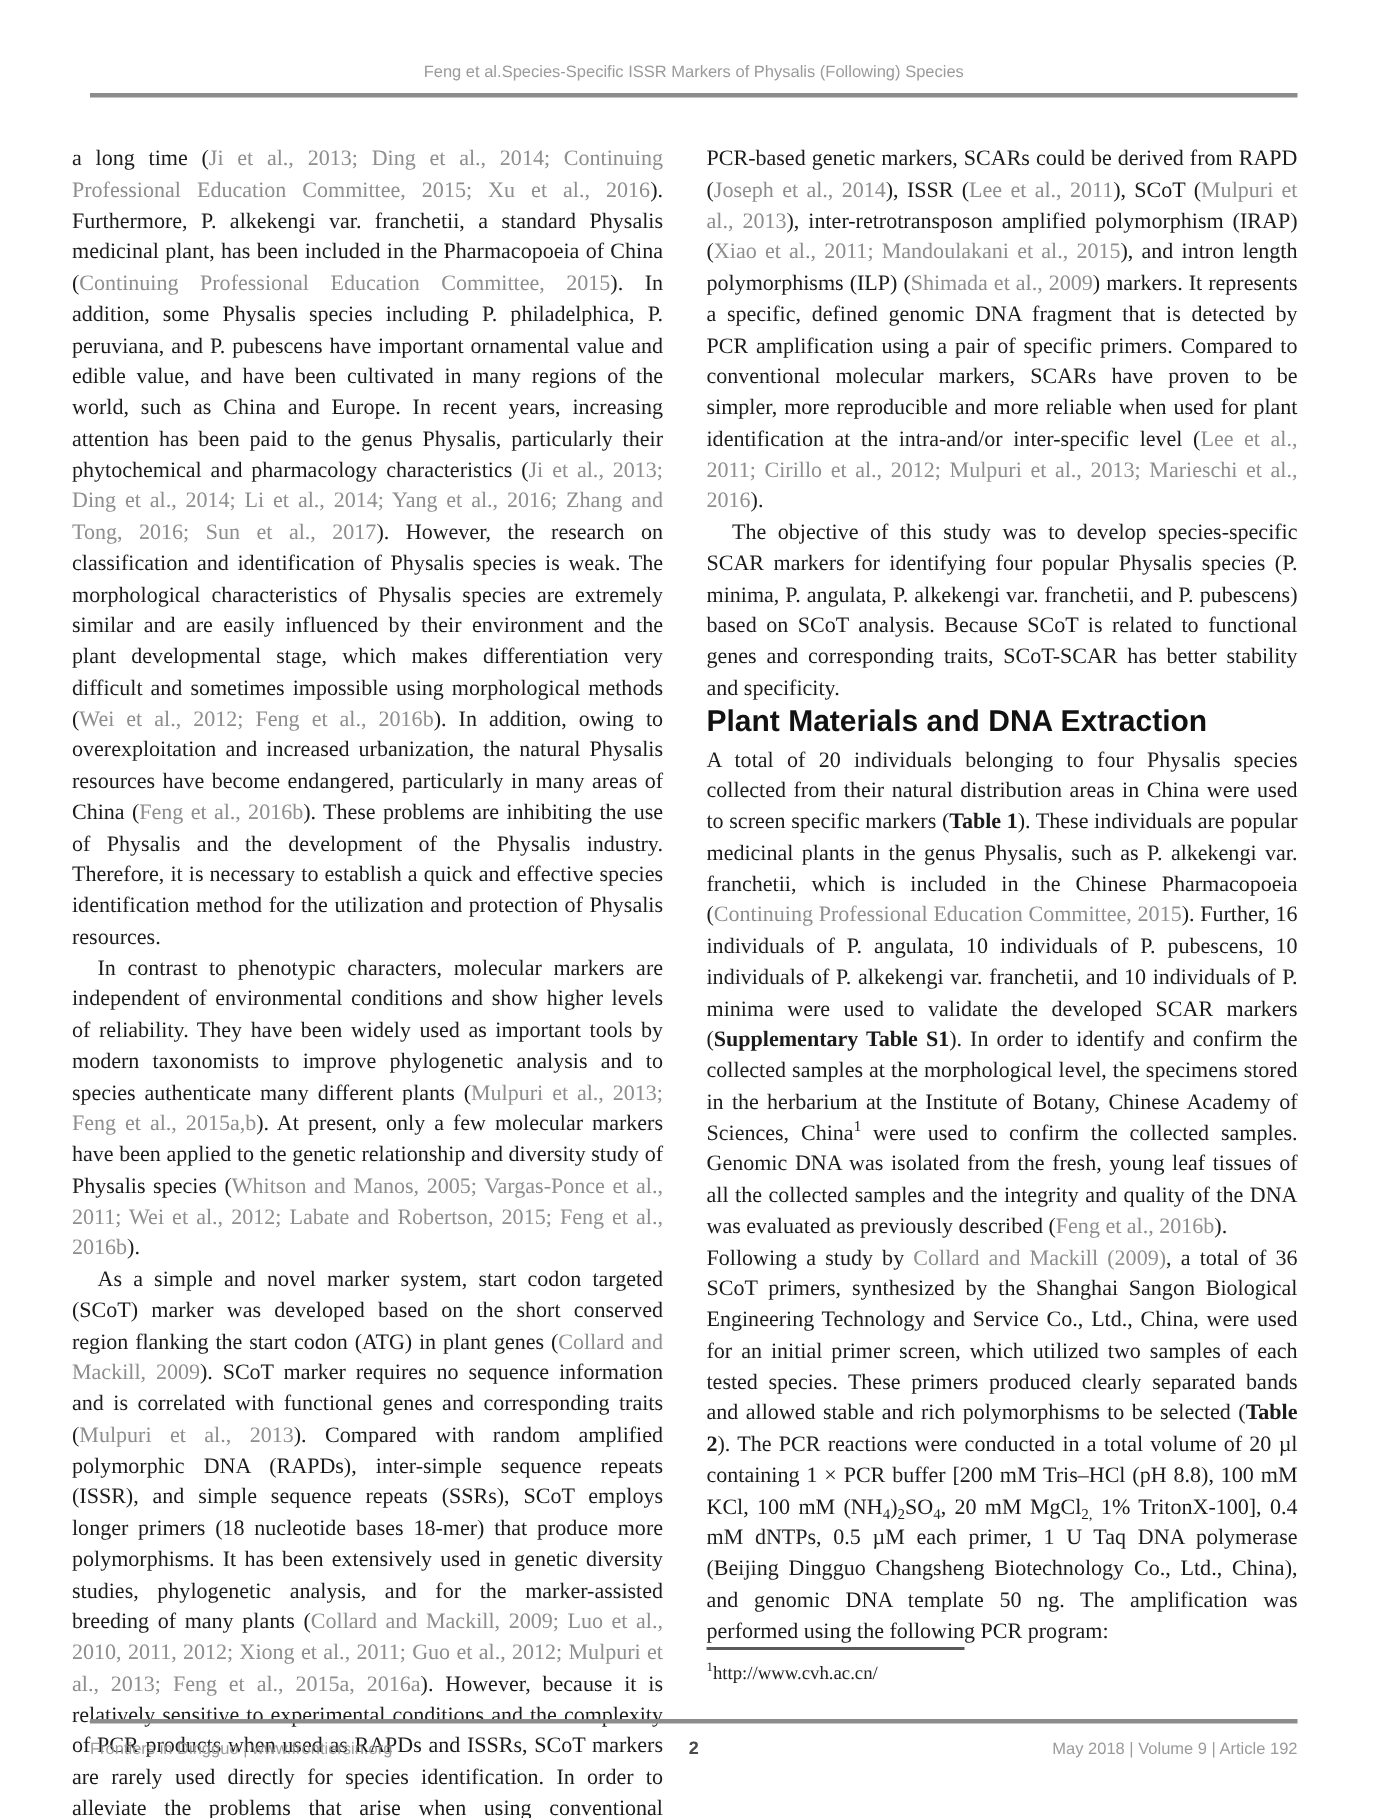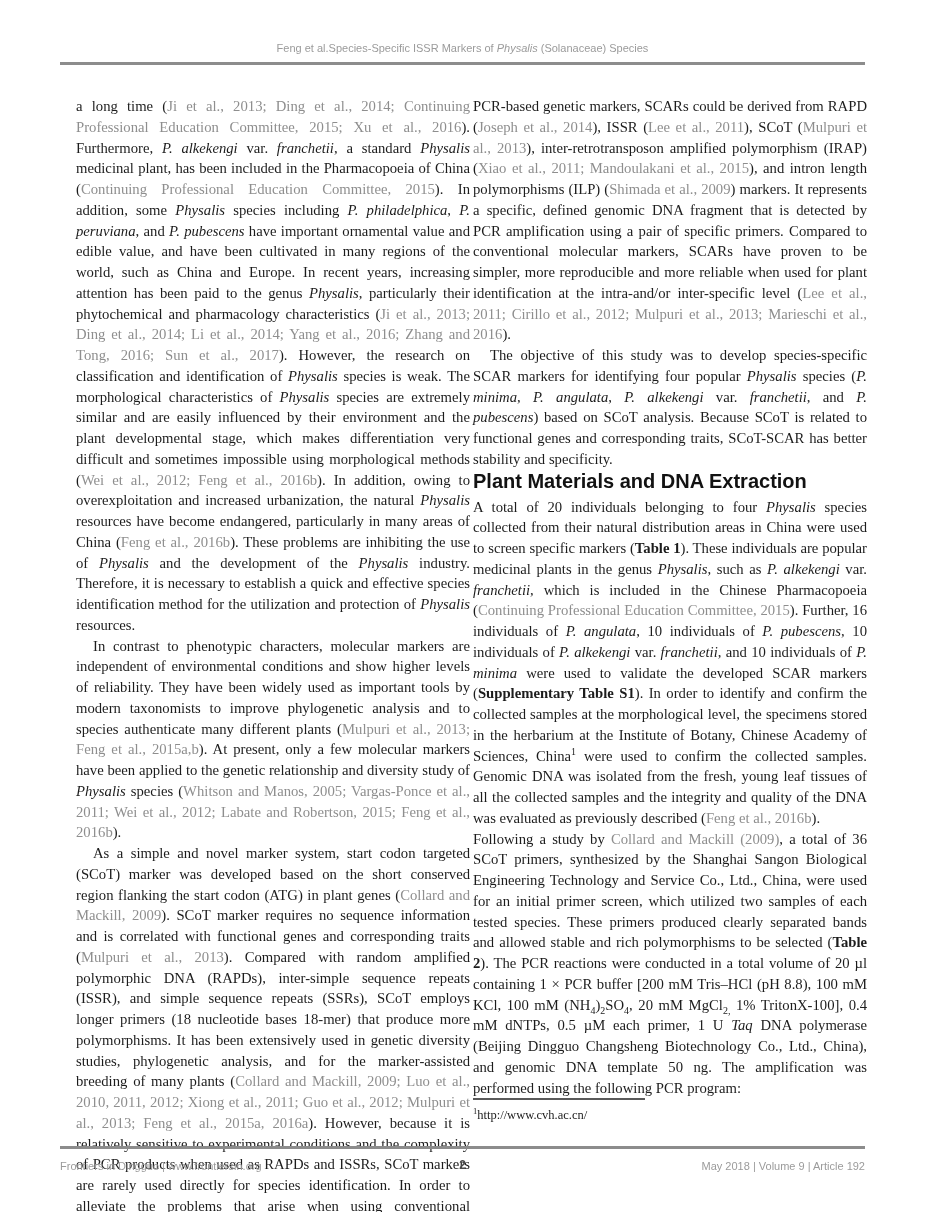--- a/index.html
+++ b/index.html
@@ -25,24 +25,25 @@
   }
   .header-rule {
     position: absolute;
     top: 62px; left: 60px; right: 60px;
     height: 3px;
     background: #8c8c8c;
   }
   
   .columns {
     position: absolute;
-    top: 96px; left: 76px; right: 60px;
+    top: 96px; left: 48px; right: 60px;
     height: 1018px;
     display: flex;
     gap: 3px;
+    justify-content: space-between;
   }
   .col {
     width: 394px;
     flex: 0 0 394px;
   }
   .col-right {
     display: flex;
     flex-direction: column;
   }
   p.body-par {
@@ -64,21 +65,21 @@
   }
   h2.subsection-heading {
     font-family: "Liberation Sans", sans-serif;
     font-size: 20px;
     font-weight: bold;
     color: #121212;
     margin: 0 0 4px 0;
   }
   h2.subsection-gap { margin-top: 21px; }
   
-  .rt-i   { font-style: italic; }
+  .rt-i   { }
   .rt-g   { color: #8e8e8e; }
   .rt-b   { font-weight: bold; }
   .rt-sup { vertical-align: super; font-size: 0.68em; line-height: 0; }
   .rt-sub { vertical-align: sub;   font-size: 0.68em; line-height: 0; }
   
   .footnote-block { margin-top: auto; }
   .footnote-rule {
     width: 172px;
     height: 2px;
     background: #5a5a5a;
@@ -114,21 +115,21 @@
     font-size: 12px;
   }
 </style>
 </head>
 <body>
 
 <div class="page">
 
   <div class="page-header">
     <span>Feng et al.</span>
-    <span><span>Species-Specific ISSR Markers of </span><span class="rt-i">Physalis</span><span> (Solanaceae) Species</span></span>
+    <span><span>Species-Specific ISSR Markers of </span><span class="rt-i">Physalis</span><span> (Following) Species</span></span>
   </div>
   <div class="header-rule"></div>
 
   <div class="columns">
 
     <div class="col col-left">
       <p class="body-par"><span>a long time (</span><span class="rt-g">Ji et al., 2013; Ding et al., 2014; Continuing Professional Education Committee, 2015; Xu et al., 2016</span><span>). Furthermore, </span><span class="rt-i">P. alkekengi</span><span> var. </span><span class="rt-i">franchetii</span><span>, a standard </span><span class="rt-i">Physalis</span><span> medicinal plant, has been included in the Pharmacopoeia of China (</span><span class="rt-g">Continuing Professional Education Committee, 2015</span><span>). In addition, some </span><span class="rt-i">Physalis</span><span> species including </span><span class="rt-i">P. philadelphica</span><span>, </span><span class="rt-i">P. peruviana</span><span>, and </span><span class="rt-i">P. pubescens</span><span> have important ornamental value and edible value, and have been cultivated in many regions of the world, such as China and Europe. In recent years, increasing attention has been paid to the genus </span><span class="rt-i">Physalis</span><span>, particularly their phytochemical and pharmacology characteristics (</span><span class="rt-g">Ji et al., 2013; Ding et al., 2014; Li et al., 2014; Yang et al., 2016; Zhang and Tong, 2016; Sun et al., 2017</span><span>). However, the research on classification and identification of </span><span class="rt-i">Physalis</span><span> species is weak. The morphological characteristics of </span><span class="rt-i">Physalis</span><span> species are extremely similar and are easily influenced by their environment and the plant developmental stage, which makes differentiation very difficult and sometimes impossible using morphological methods (</span><span class="rt-g">Wei et al., 2012; Feng et al., 2016b</span><span>). In addition, owing to overexploitation and increased urbanization, the natural </span><span class="rt-i">Physalis</span><span> resources have become endangered, particularly in many areas of China (</span><span class="rt-g">Feng et al., 2016b</span><span>). These problems are inhibiting the use of </span><span class="rt-i">Physalis</span><span> and the development of the </span><span class="rt-i">Physalis</span><span> industry. Therefore, it is necessary to establish a quick and effective species identification method for the utilization and protection of </span><span class="rt-i">Physalis</span><span> resources.</span></p>
       <p class="body-par indent"><span>In contrast to phenotypic characters, molecular markers are independent of environmental conditions and show higher levels of reliability. They have been widely used as important tools by modern taxonomists to improve phylogenetic analysis and to species authenticate many different plants (</span><span class="rt-g">Mulpuri et al., 2013; Feng et al., 2015a,b</span><span>). At present, only a few molecular markers have been applied to the genetic relationship and diversity study of </span><span class="rt-i">Physalis</span><span> species (</span><span class="rt-g">Whitson and Manos, 2005; Vargas-Ponce et al., 2011; Wei et al., 2012; Labate and Robertson, 2015; Feng et al., 2016b</span><span>).</span></p>
       <p class="body-par indent"><span>As a simple and novel marker system, start codon targeted (SCoT) marker was developed based on the short conserved region flanking the start codon (ATG) in plant genes (</span><span class="rt-g">Collard and Mackill, 2009</span><span>). SCoT marker requires no sequence information and is correlated with functional genes and corresponding traits (</span><span class="rt-g">Mulpuri et al., 2013</span><span>). Compared with random amplified polymorphic DNA (RAPDs), inter-simple sequence repeats (ISSR), and simple sequence repeats (SSRs), SCoT employs longer primers (18 nucleotide bases 18-mer) that produce more polymorphisms. It has been extensively used in genetic diversity studies, phylogenetic analysis, and for the marker-assisted breeding of many plants (</span><span class="rt-g">Collard and Mackill, 2009; Luo et al., 2010, 2011, 2012; Xiong et al., 2011; Guo et al., 2012; Mulpuri et al., 2013; Feng et al., 2015a, 2016a</span><span>). However, because it is relatively sensitive to experimental conditions and the complexity of PCR products when used as RAPDs and ISSRs, SCoT markers are rarely used directly for species identification. In order to alleviate the problems that arise when using conventional molecular marker techniques, the sequence characterized amplified region (SCAR) marker system was developed (</span></p>
     </div>

